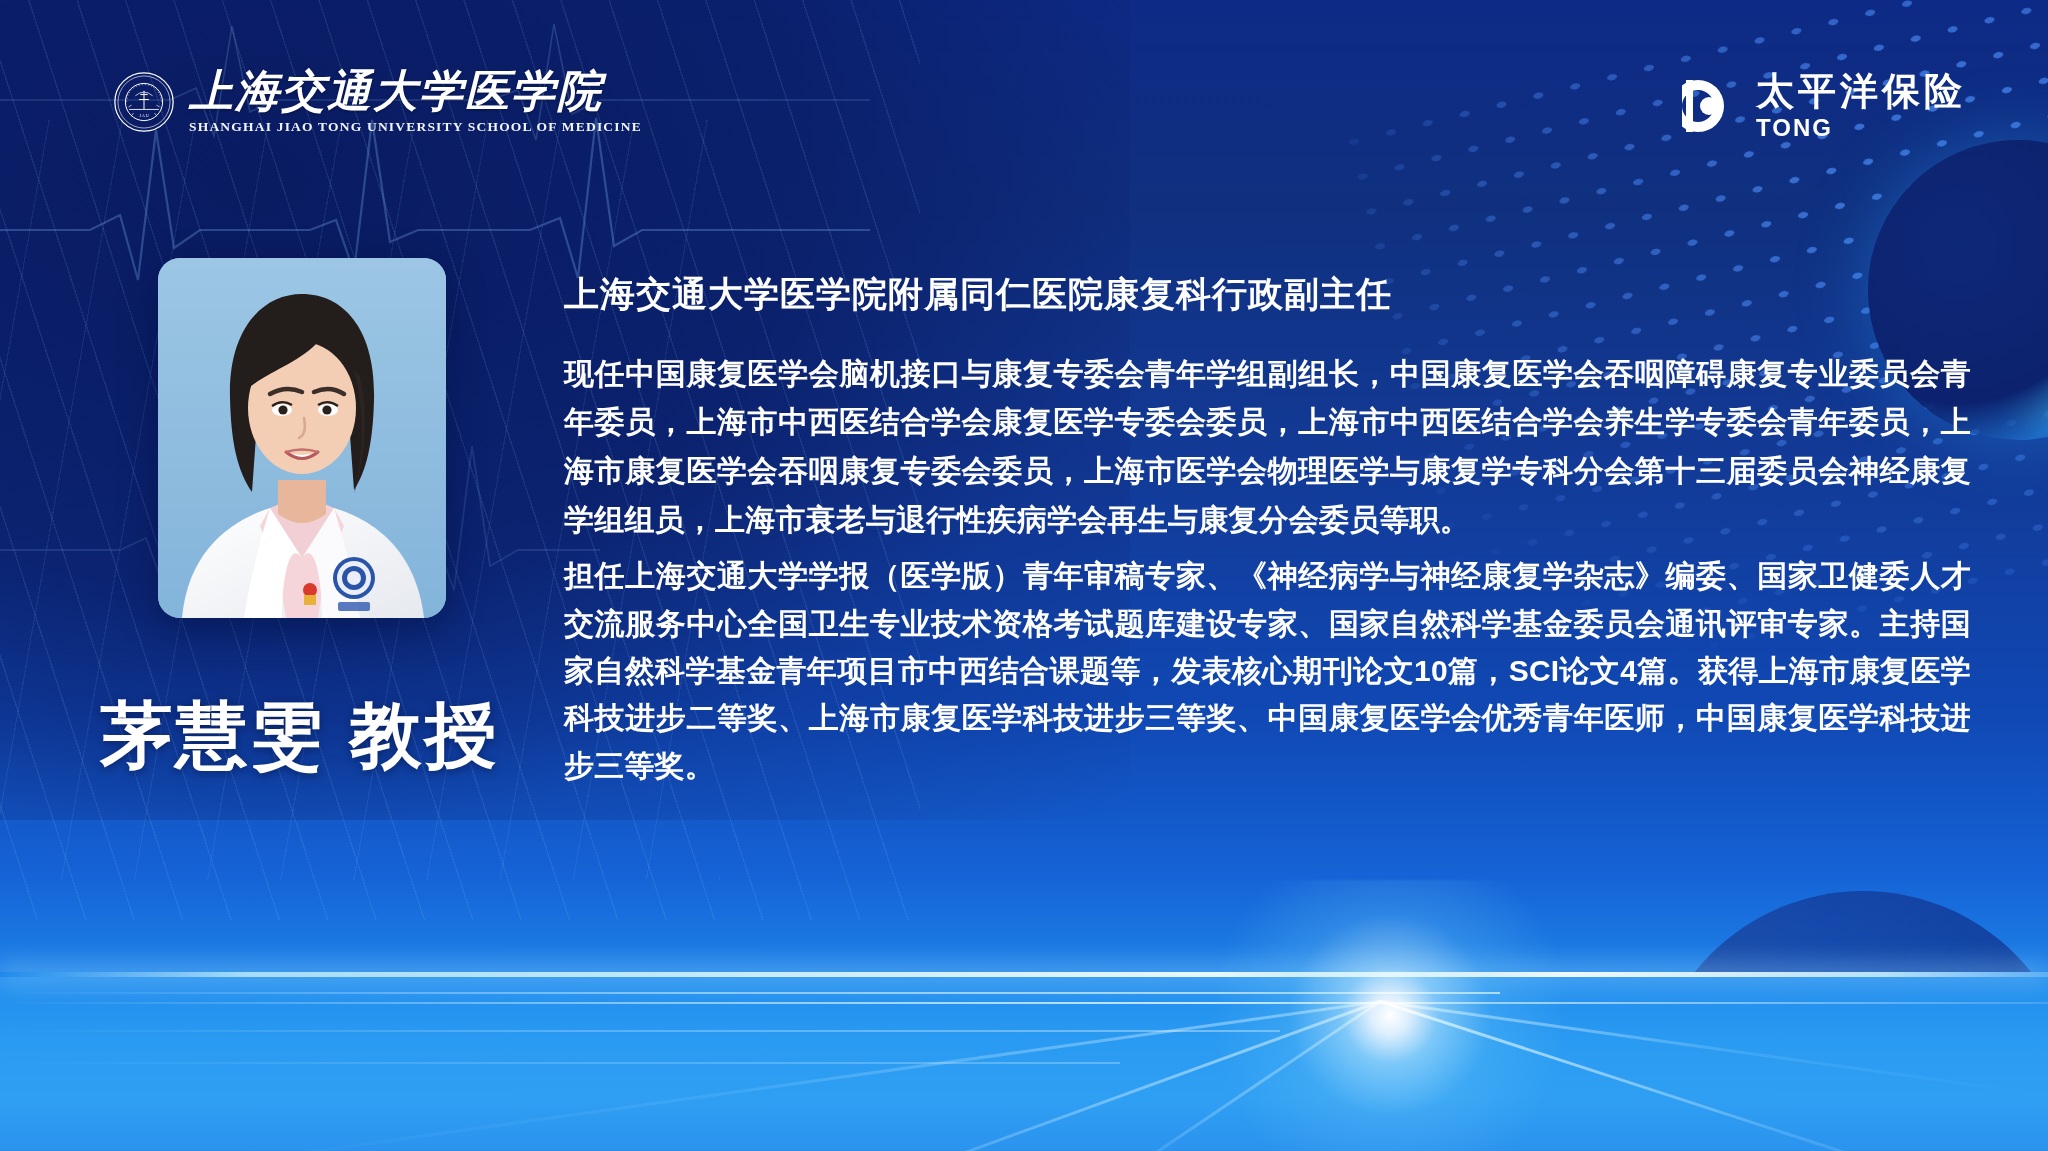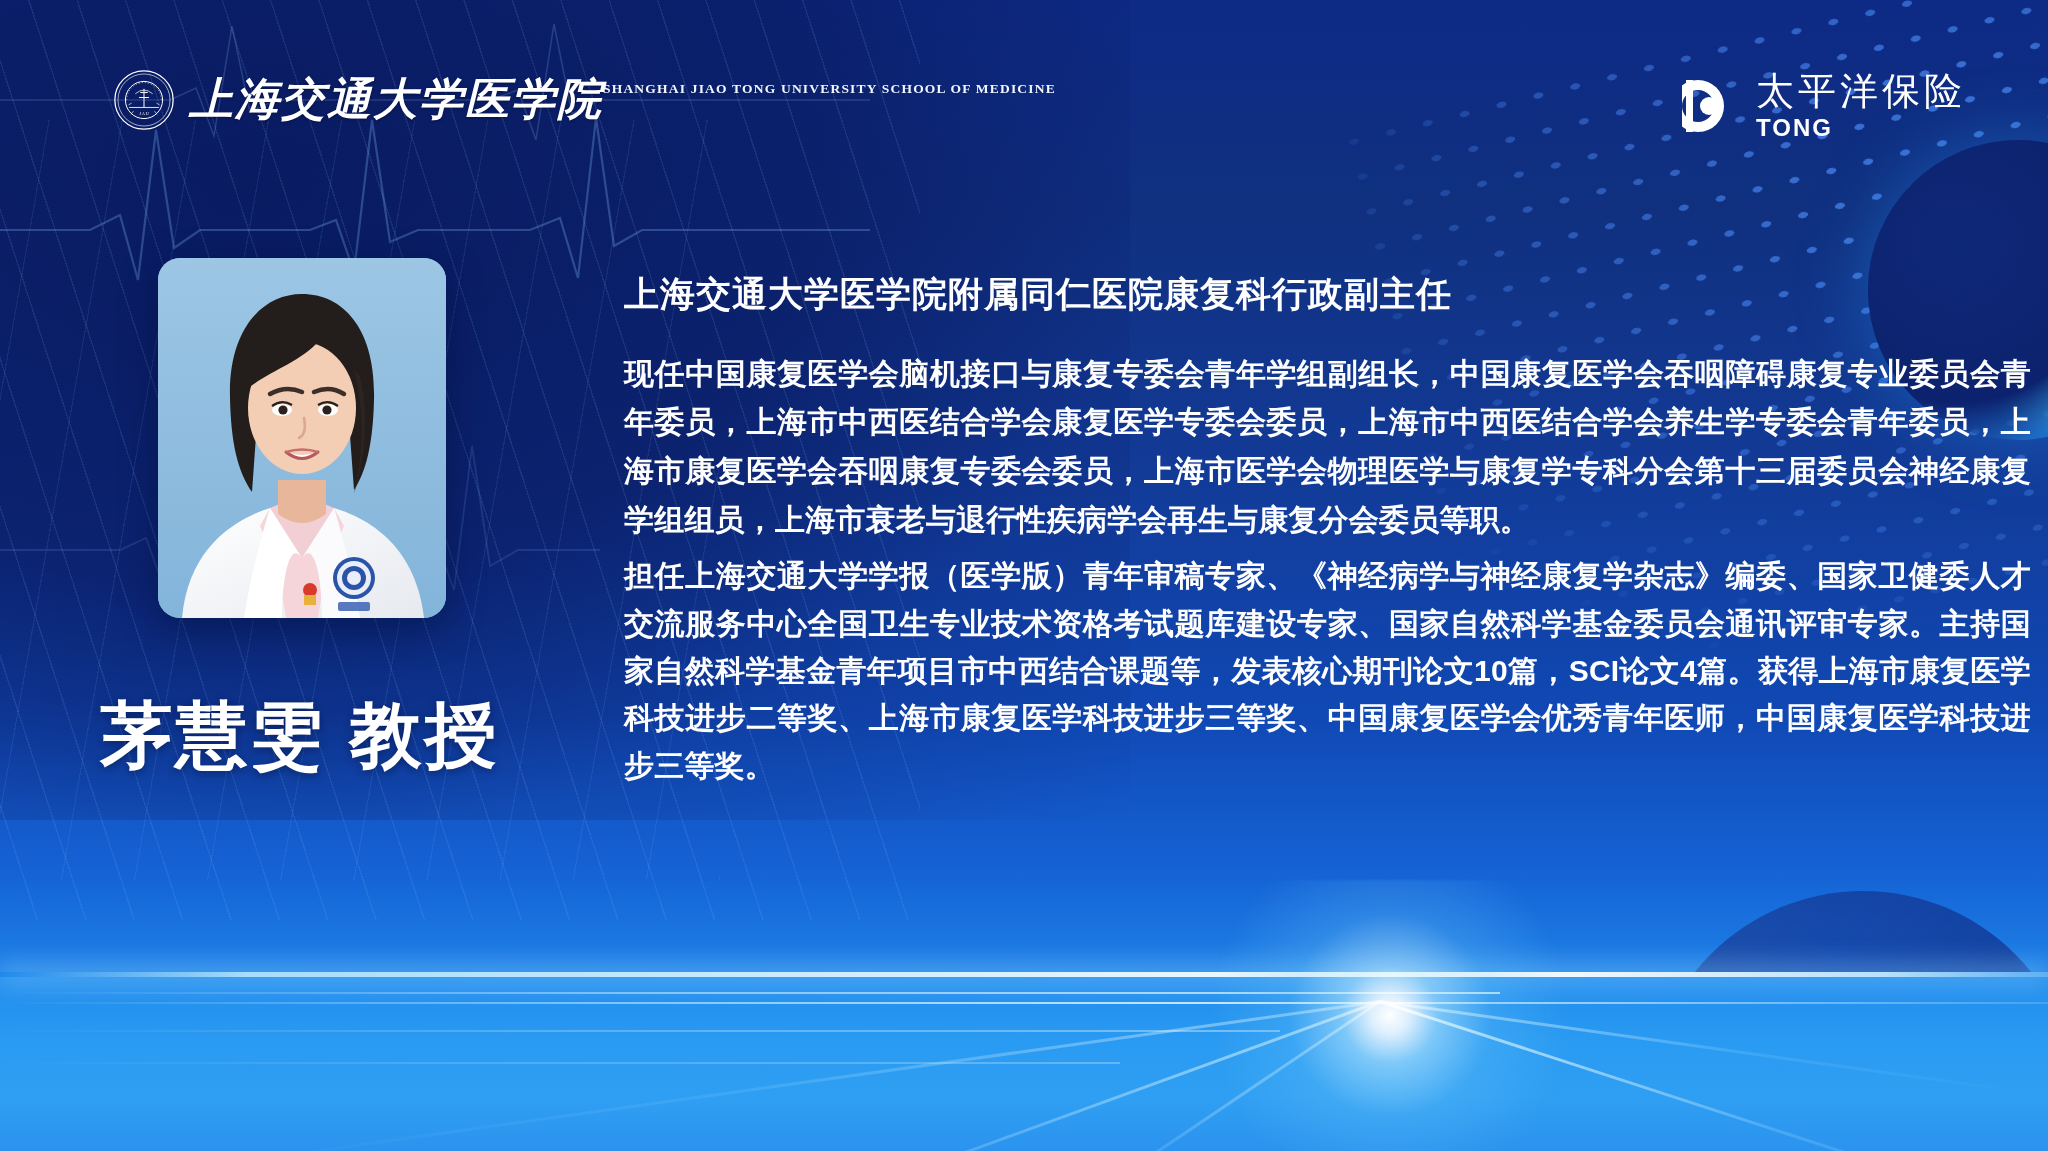--- a/index.html
+++ b/index.html
@@ -126,38 +126,38 @@
   .beam{
     position:absolute;left:0;top:992px;height:2px;width:1500px;
     background:linear-gradient(90deg, rgba(200,238,255,0) 0%, rgba(215,243,255,.55) 45%, rgba(235,250,255,.8) 100%);
   }
   .beam.b2{top:1030px;width:1280px;opacity:.5;}
   .beam.b3{top:1062px;width:1120px;opacity:.35;}
 
   
   .sjtu-logo{position:absolute;left:113px;top:69px;display:flex;align-items:center;gap:14px;}
   .sjtu-seal{width:62px;height:62px;flex:0 0 auto;}
-  .sjtu-words{display:flex;}
+  .sjtu-words{display:flex;flex-direction:column;}
   .sjtu-cn{
     font-family:"Liberation Serif","DejaVu Serif",serif;
     font-style:italic;font-weight:700;
     font-size:44px;line-height:1.04;color:#ffffff;
     letter-spacing:2px;
     text-shadow:0 1px 3px rgba(0,0,0,.35);
   }
   .sjtu-en{
     font-family:Liberation Serif, serif;
     font-weight:700;font-size:13.5px;letter-spacing:1.2px;color:#f2f6ff;
     margin-top:4px;white-space:nowrap;
   }
 
   .cpic-logo{position:absolute;right:82px;top:72px;display:flex;align-items:center;gap:18px;}
   .cpic-mark{width:56px;height:60px;flex:0 0 auto;}
   .cpic-words{display:flex;flex-direction:column;line-height:1;}
-  .cpic-cn{font-size:38px;font-weight:400;color:#ffffff;letter-spacing:4px;}
+  .cpic-cn{font-size:38px;font-weight:700;color:#ffffff;letter-spacing:4px;}
   .cpic-en{font-size:24px;font-weight:700;color:#ffffff;letter-spacing:2px;margin-top:6px;}
 
   
   .portrait{
     position:absolute;left:158px;top:258px;
     width:288px;height:360px;
     border-radius:22px;overflow:hidden;
     box-shadow:0 10px 38px rgba(0,10,50,.45);
     background:#8fbde0;
   }
@@ -167,21 +167,21 @@
     text-align:center;
     font-size:72px;font-weight:700;color:#ffffff;
     letter-spacing:3px;
     text-shadow:0 2px 8px rgba(0,8,40,.45);
     white-space:nowrap;
   }
   .person-name .role{margin-left:24px;}
 
   
   .content{
-    position:absolute;left:624px;top:272px;width:1412px;
+    position:absolute;left:564px;top:272px;width:1412px;
   }
   .headline{
     font-size:35px;font-weight:700;color:#ffffff;letter-spacing:1px;
     margin:0 0 34px 0;line-height:1.25;
   }
   .bio{
     font-size:30px;font-weight:700;color:#ffffff;
     line-height:1.62;letter-spacing:.2px;
     margin:0 5px 8px 0;
     text-align:justify;text-justify:inter-ideograph;

